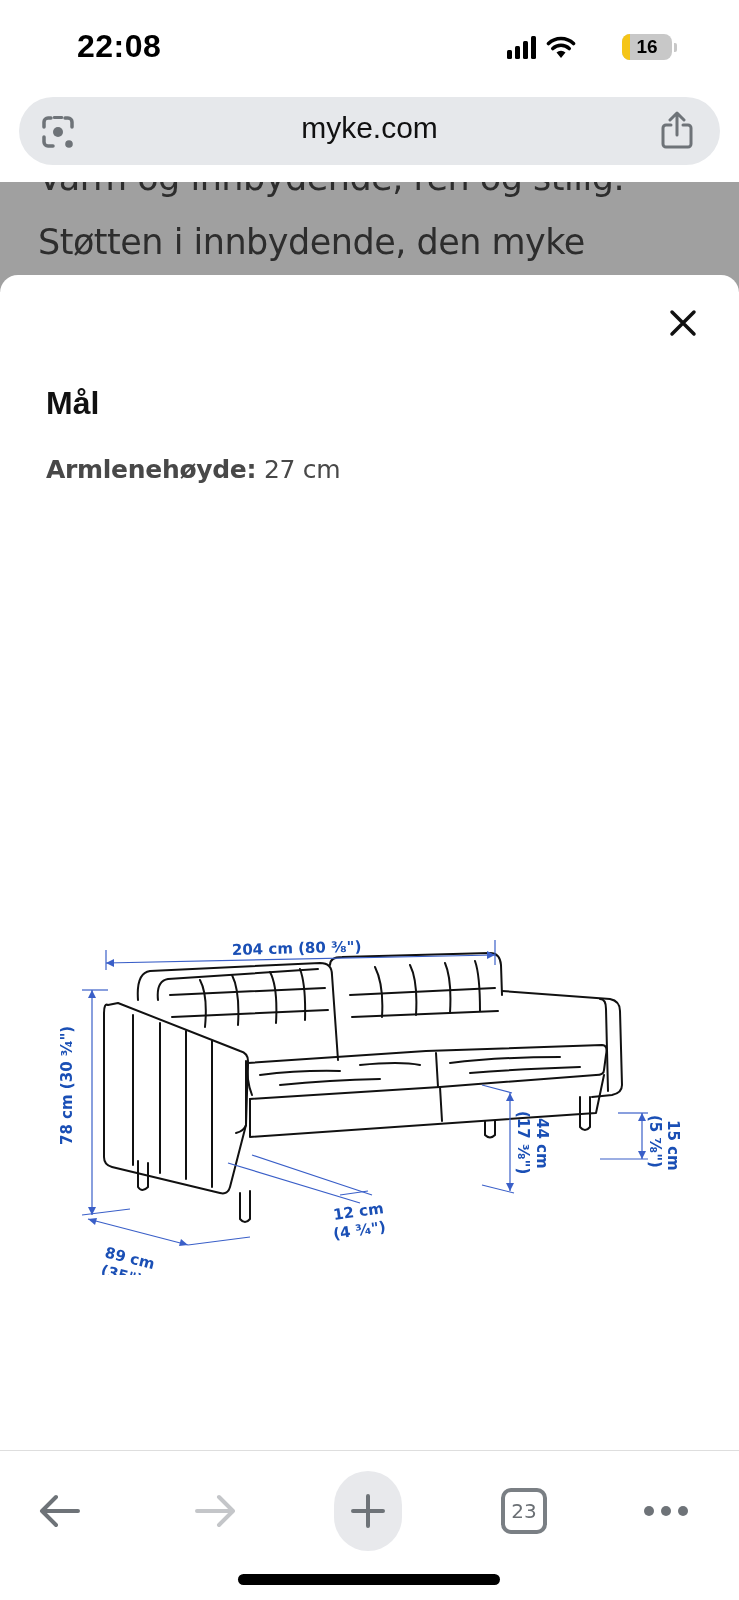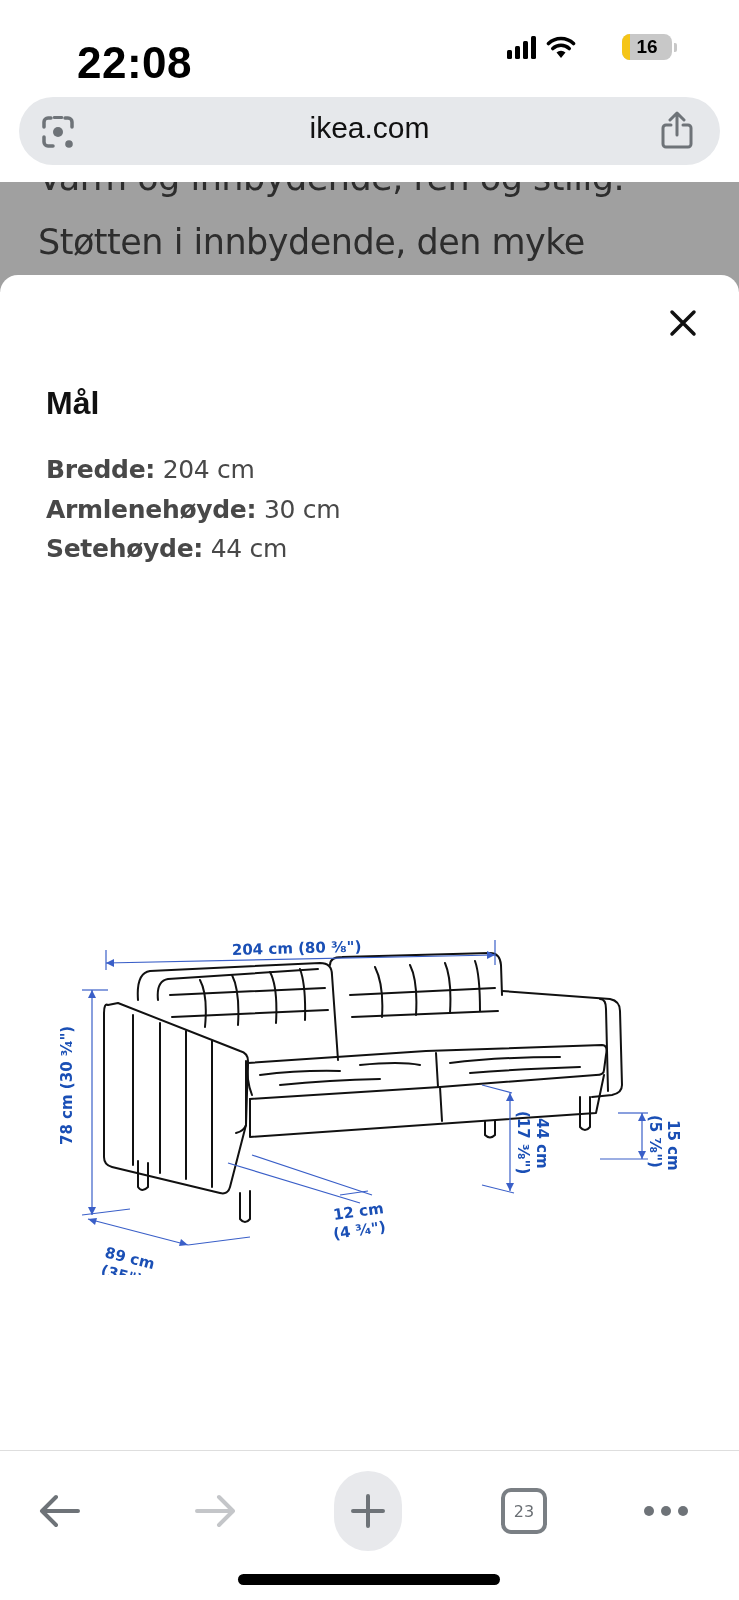--- a/index.html
+++ b/index.html
@@ -1,21 +1,21 @@
 <!DOCTYPE html>
 <html><head>
 <meta charset="utf-8">
 <style>
   * { box-sizing: border-box; margin: 0; padding: 0; }
   html, body { width: 739px; height: 1600px; overflow: hidden; background: #ffffff; }
   body { position: relative; font-family: "Liberation Sans", "DejaVu Sans", sans-serif; color: #111; }
 
   
   .status-bar { position: absolute; top: 0; left: 0; width: 739px; height: 95px; background: #fff; }
-  .status-time { position: absolute; left: 77px; top: 28px; font-size: 44px; font-weight: 700; letter-spacing: 0.5px; color: #000; margin-top: 10px; }
+  .status-time { position: absolute; left: 77px; top: 28px; font-size: 32px; font-weight: 700; letter-spacing: 0.5px; color: #000; }
   .status-icons { position: absolute; right: 62px; top: 34px; display: flex; align-items: center; gap: 10px; }
   .signal { display: flex; align-items: flex-end; gap: 3px; height: 24px; }
   .signal span { width: 5px; background: #000; border-radius: 1.5px; display: block; }
   .battery { position: relative; width: 50px; height: 26px; border-radius: 8px; background: #c8c8c8; overflow: hidden; display: flex; align-items: center; justify-content: center; margin-left: 36px; }
   .battery .fill { position: absolute; left: 0; top: 0; bottom: 0; width: 8px; background: #f5c518; }
   .battery .level { position: relative; font-size: 19px; font-weight: 700; color: #000; }
   .battery-nub { width: 3px; height: 9px; background: #c8c8c8; border-radius: 0 2px 2px 0; margin-left: -8px; }
 
   
   .address-bar { position: absolute; left: 19px; top: 97px; width: 701px; height: 68px; border-radius: 34px; background: #e6e8eb; }
@@ -39,21 +39,21 @@
 
   .diagram { position: absolute; left: 50px; top: 640px; width: 650px; height: 360px; }
 
   
   .toolbar { position: absolute; top: 1450px; left: 0; width: 739px; height: 150px; background: #fff; border-top: 1.5px solid #dedede; }
   .tb-btn { position: absolute; top: 0; height: 90px; display: flex; align-items: center; justify-content: center; cursor: pointer; }
   .tb-back { left: 30px; width: 60px; top: 15px; }
   .tb-fwd { left: 185px; width: 60px; top: 15px; }
   .tb-new { left: 334px; width: 68px; height: 80px; top: 1471px; position: absolute; border-radius: 40px; background: #e8e9ec; }
   .tb-tabs { left: 496px; width: 56px; top: 15px; }
-  .tab-count { width: 46px; height: 46px; border: 4px solid #7a7f84; border-radius: 10px; display: flex; align-items: center; justify-content: center; font-size: 16px; color: #6a6f74; font-family: "DejaVu Sans", sans-serif; }
+  .tab-count { width: 46px; height: 46px; border: 4px solid #7a7f84; border-radius: 10px; display: flex; align-items: center; justify-content: center; font-size: 20px; color: #6a6f74; font-family: "DejaVu Sans", sans-serif; }
   .tb-more { left: 636px; width: 60px; top: 15px; }
   .home-indicator { position: absolute; left: 238px; top: 1574px; width: 262px; height: 11px; border-radius: 6px; background: #000; }
 </style>
 </head>
 <body>
 
 <div class="status-bar">
   <div class="status-time">22:08</div>
   <div class="status-icons">
     <div class="signal">
@@ -79,43 +79,41 @@
 
 <div class="address-bar">
   <svg class="lens-icon" viewBox="0 0 34 34">
     <path d="M3 12 V7 A4 4 0 0 1 7 3 H10" stroke="#6e7378" stroke-width="3.5" fill="none" stroke-linecap="round"></path>
     <path d="M24 3 H27 A4 4 0 0 1 31 7 V12" stroke="#6e7378" stroke-width="3.5" fill="none" stroke-linecap="round"></path>
     <path d="M3 22 V27 A4 4 0 0 0 7 31 H12" stroke="#6e7378" stroke-width="3.5" fill="none" stroke-linecap="round"></path>
     <rect x="12" y="1" width="10" height="3" rx="1" fill="#6e7378"></rect>
     <circle cx="17" cy="17" r="5" fill="#6e7378"></circle>
     <circle cx="28" cy="29" r="3.8" fill="#6e7378"></circle>
   </svg>
-  <div class="url-text">ikea.com</div>
+  <div class="url-text">myke.com</div>
   <svg class="share-icon" viewBox="0 0 34 38">
     <path d="M11 14 H6 A3 3 0 0 0 3 17 V33 A3 3 0 0 0 6 36 H28 A3 3 0 0 0 31 33 V17 A3 3 0 0 0 28 14 H23" stroke="#6e7378" stroke-width="3" fill="none" stroke-linecap="round"></path>
     <path d="M17 24 V3 M10 9 L17 2 L24 9" stroke="#6e7378" stroke-width="3" fill="none" stroke-linecap="round" stroke-linejoin="round"></path>
   </svg>
 </div>
 
 <div class="page-behind">
   <p class="l1">Varm og innbydende, ren og stilig.</p>
   <p class="l2">Støtten i innbydende, den myke</p>
 </div>
 
 <div class="sheet">
   <svg class="close-btn" viewBox="0 0 36 36">
     <path d="M7 7 L29 29 M29 7 L7 29" stroke="#111" stroke-width="3.5" stroke-linecap="round"></path>
   </svg>
 
   <h2 class="sheet-title">Mål</h2>
 
   <ul class="dims">
-    <li><b>Bredde:</b> <span>204 cm</span></li>
-    <li><b>Armlenehøyde:</b> <span>30 cm</span></li>
-    <li><b>Setehøyde:</b> <span>44 cm</span></li>
+    <li><b>Armlenehøyde:</b> <span>27 cm</span></li>
   </ul>
 
   <svg class="diagram" viewBox="50 640 650 360" style="left:50px;top:640px;">
     <g fill="none" stroke="#111" stroke-width="2" stroke-linecap="round" stroke-linejoin="round">
 
       <path d="M138 725 Q136 698 150 696 L320 688 Q332 688 332 700 L338 785"></path>
       <path d="M158 725 Q156 706 168 704 L318 694"></path>
 
       <path d="M330 690 Q330 682 342 682 L490 678 Q500 678 501 690 L502 720"></path>
 

